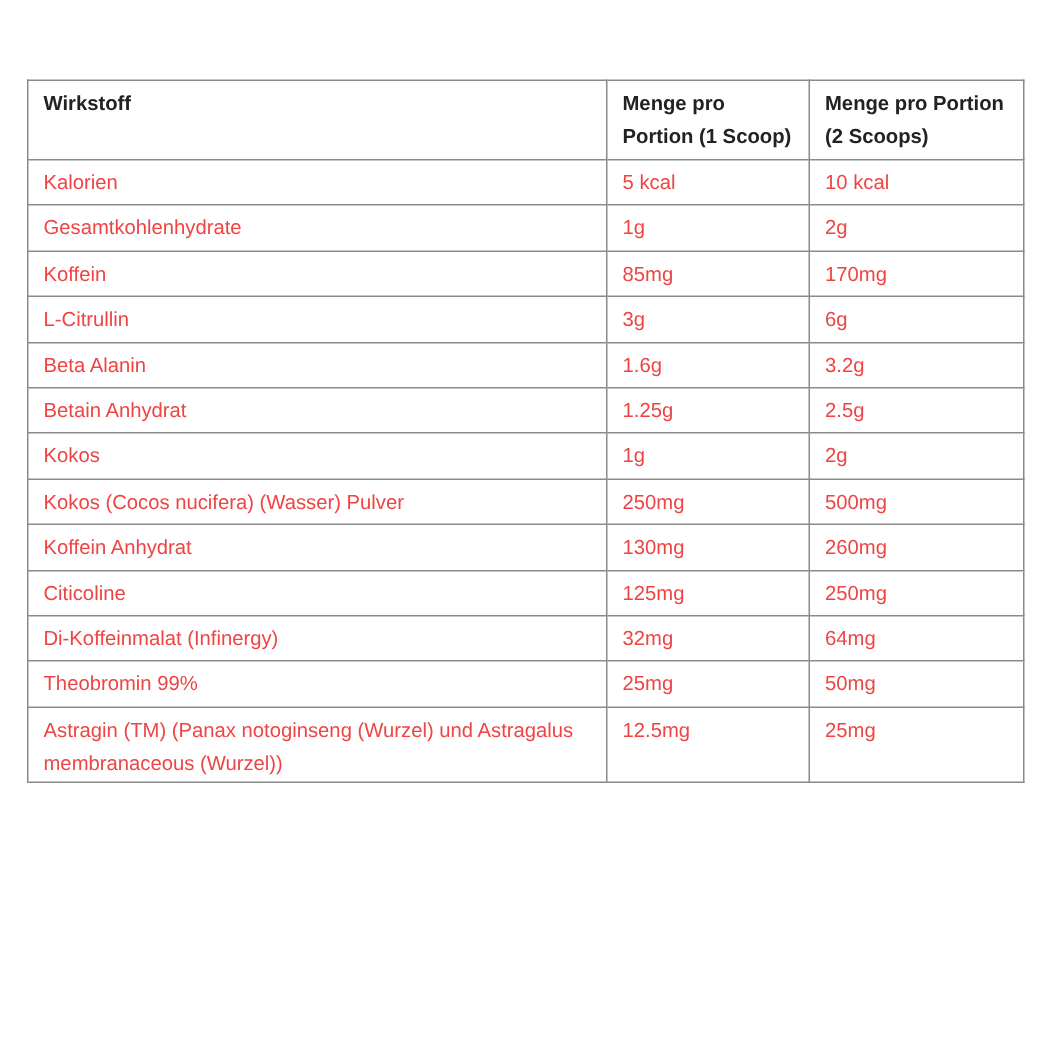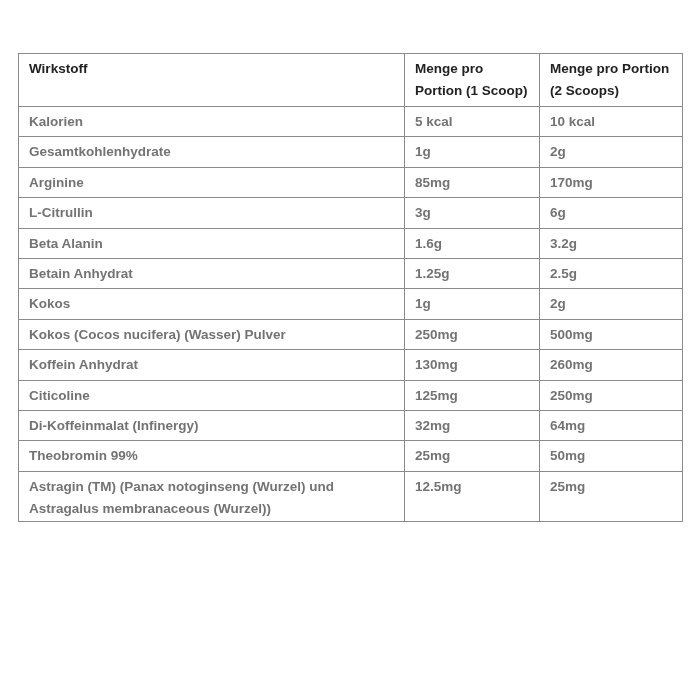--- a/index.html
+++ b/index.html
@@ -44,22 +44,22 @@
       height: 50px;
       padding-top: 4px;
       padding-bottom: 4px;
       box-sizing: border-box;
       font-size: 13.5px;
     }
     td {
       height: 30.4px;
       box-sizing: border-box;
       padding-top: 4px;
-      color: #737373;
-      font-weight: bold;
+      color: #ef4444;
+      font-weight: normal;
     }
     tr.tall td {
       height: 50px;
     }
   </style>
 </head>
 <body>
 
 <div class="table-wrap">
   <table>
@@ -80,21 +80,21 @@
         <td>Kalorien</td>
         <td>5 kcal</td>
         <td>10 kcal</td>
       </tr>
       <tr>
         <td>Gesamtkohlenhydrate</td>
         <td>1g</td>
         <td>2g</td>
       </tr>
       <tr>
-        <td>Arginine</td>
+        <td>Koffein</td>
         <td>85mg</td>
         <td>170mg</td>
       </tr>
       <tr>
         <td>L-Citrullin</td>
         <td>3g</td>
         <td>6g</td>
       </tr>
       <tr>
         <td>Beta Alanin</td>

